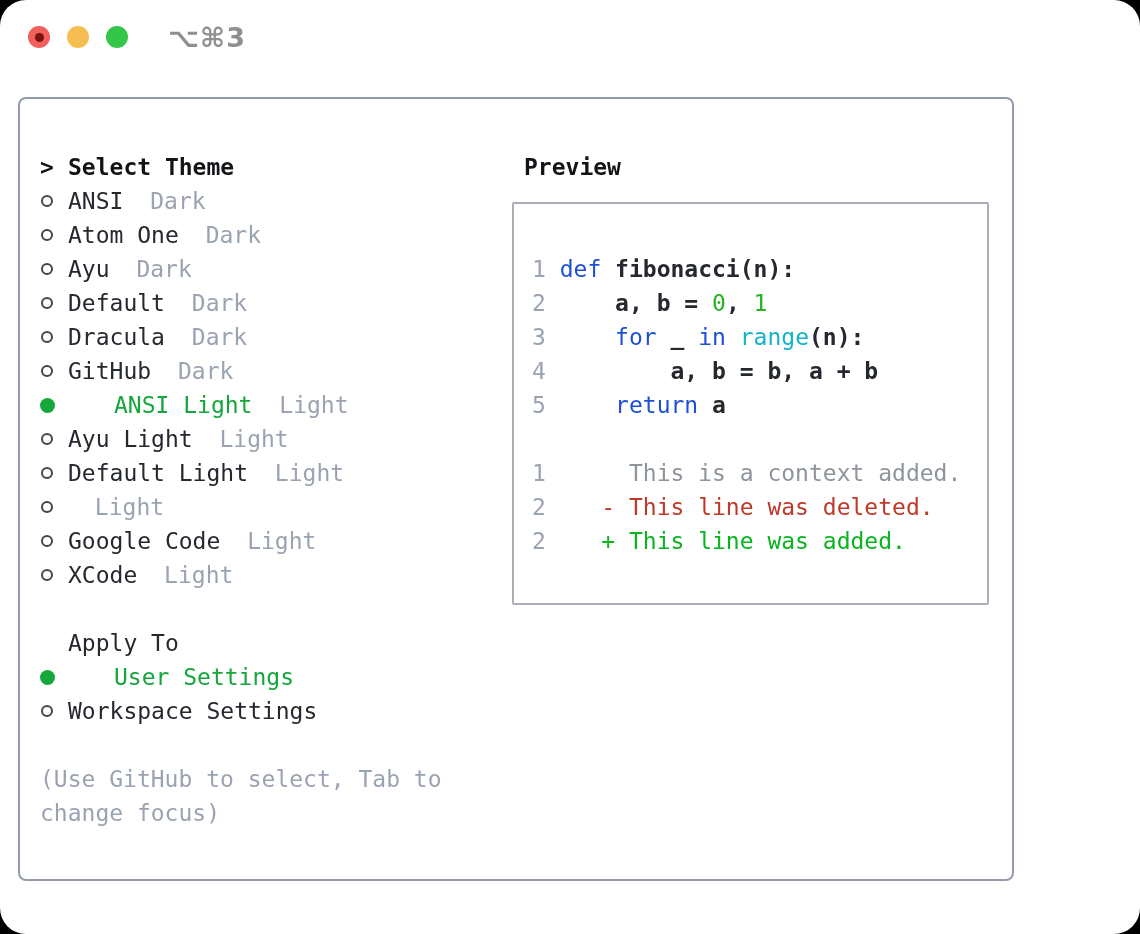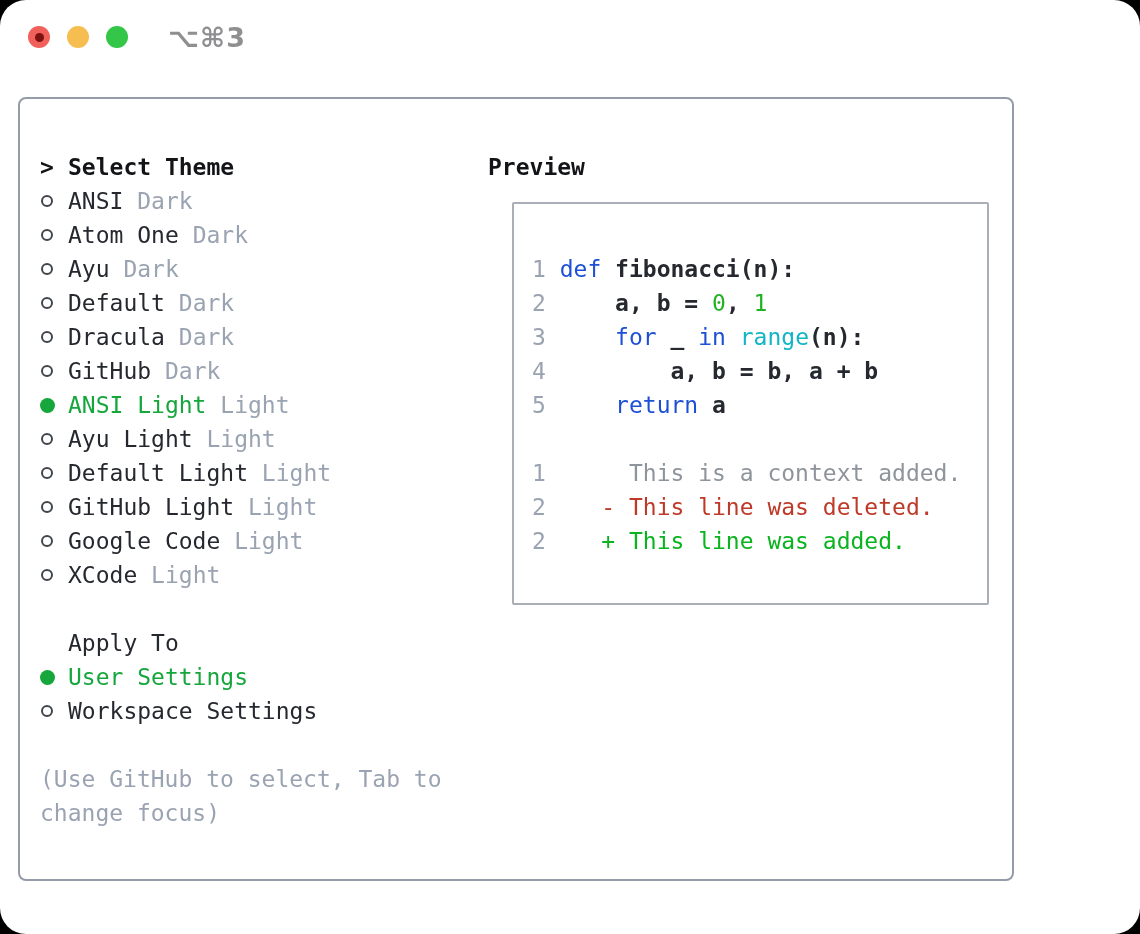--- a/index.html
+++ b/index.html
@@ -39,35 +39,35 @@
     width: 996px; height: 784px;
     background: #fff;
     border: 2px solid var(--panel-border);
     border-radius: 8px;
   }
 
   .row { height: 34px; display: flex; align-items: center; white-space: pre; font-size: 23px; color: var(--fg); }
   .pfx { width: 28px; flex: none; display: flex; align-items: center; }
   .hdr { font-weight: bold; color: var(--hdr); }
   .caret { font-weight: bold; color: var(--hdr); font-size: 23px; }
-  .muted { color: var(--muted); }
-  .sel-green { color: var(--sel); }
+  .muted { color: var(--muted); margin-left: 13px; }
+  .sel-green { color: var(--sel); margin-left: 46px; }
 
   .ring {
     width: 12px; height: 12px; border-radius: 50%;
     border: 2px solid var(--ring); margin-left: 1px;
   }
   .dotfill {
     width: 15px; height: 15px; border-radius: 50%;
     background: var(--sel);
   }
 
   .left-col { position: absolute; left: 20px; top: 51px; }
 
-  .right-col-header { position: absolute; left: 468px; top: 51px; align-items: center; }
+  .right-col-header { position: absolute; left: 504px; top: 51px; align-items: center; }
 
   .preview-box {
     position: absolute; left: 492px; top: 103px;
     width: 477px; height: 403px;
     border: 2px solid var(--box-border);
     border-radius: 2px;
     padding: 48px 0 0 18px;
     overflow: hidden;
   }
   .pline { height: 34px; display: flex; align-items: center; white-space: pre; font-size: 23px; }
@@ -107,21 +107,21 @@
       <div id="theme-items">
           <div class="row"><span class="pfx"><span class="ring"></span></span><span>ANSI</span><span class="muted"> Dark</span></div>
           <div class="row"><span class="pfx"><span class="ring"></span></span><span>Atom One</span><span class="muted"> Dark</span></div>
           <div class="row"><span class="pfx"><span class="ring"></span></span><span>Ayu</span><span class="muted"> Dark</span></div>
           <div class="row"><span class="pfx"><span class="ring"></span></span><span>Default</span><span class="muted"> Dark</span></div>
           <div class="row"><span class="pfx"><span class="ring"></span></span><span>Dracula</span><span class="muted"> Dark</span></div>
           <div class="row"><span class="pfx"><span class="ring"></span></span><span>GitHub</span><span class="muted"> Dark</span></div>
           <div class="row"><span class="pfx"><span class="dotfill"></span></span><span class="sel-green">ANSI Light</span><span class="muted"> Light</span></div>
           <div class="row"><span class="pfx"><span class="ring"></span></span><span>Ayu Light</span><span class="muted"> Light</span></div>
           <div class="row"><span class="pfx"><span class="ring"></span></span><span>Default Light</span><span class="muted"> Light</span></div>
-          <div class="row"><span class="pfx"><span class="ring"></span></span><span>GitHub Light</span><span class="muted"> Light</span></div>
+          <div class="row"><span class="pfx"><span class="ring"></span></span><span class="muted"> Light</span></div>
           <div class="row"><span class="pfx"><span class="ring"></span></span><span>Google Code</span><span class="muted"> Light</span></div>
           <div class="row"><span class="pfx"><span class="ring"></span></span><span>XCode</span><span class="muted"> Light</span></div>
         </div>
       <div class="row"></div>
       <div class="row">
         <span class="pfx"></span>
         <span>Apply To</span>
       </div>
       <div id="apply-items">
           <div class="row"><span class="pfx"><span class="dotfill"></span></span><span class="sel-green">User Settings</span></div>

